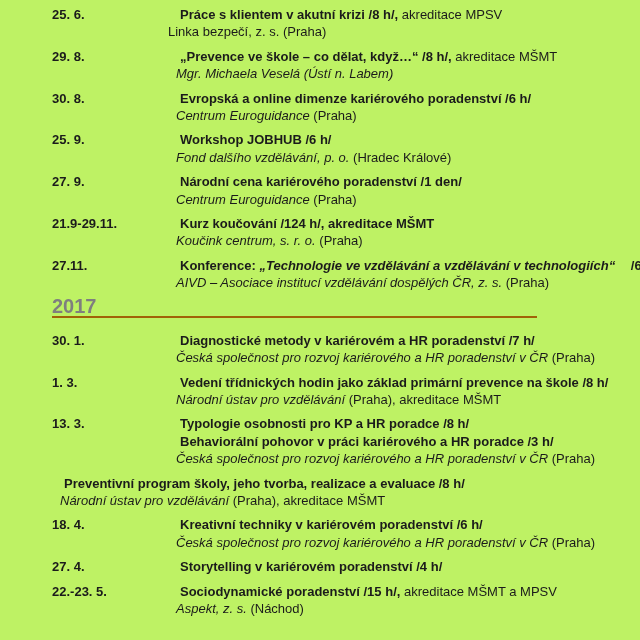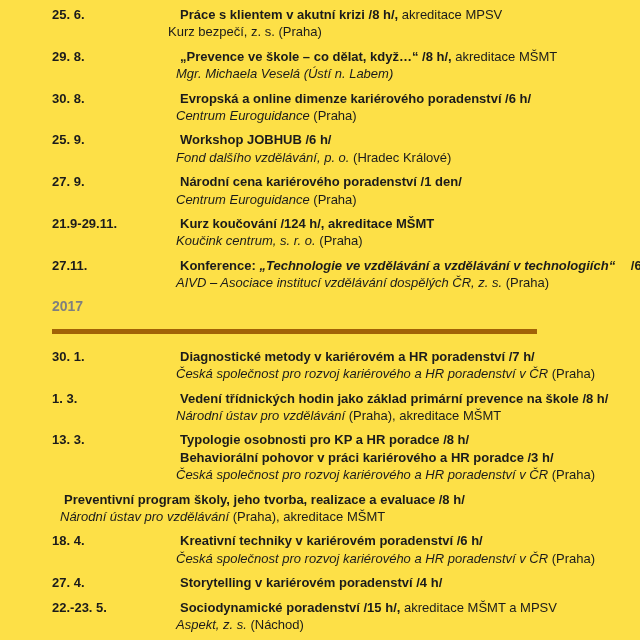--- a/index.html
+++ b/index.html
@@ -5,35 +5,35 @@
   html, body {
     margin: 0;
     padding: 0;
     background: #ffffff;
   }
   .page {
     position: relative;
     width: 640px;
     height: 640px;
     box-sizing: border-box;
-    background: #fde047;
+    background: #bef264;
     padding: 6px 6px 0 52px;
     overflow: hidden;
     font-family: "Liberation Sans", sans-serif;
     font-size: 13px;
     color: #1b1b1b;
   }
   .section { display: block; }
   .section-heading {
-    font-size: 14px;
+    font-size: 20px;
     font-weight: 700;
     color: #7f7f7f;
     margin: 4px 0 14px 0;
-    padding-bottom: 16px;
-    border-bottom: 5px solid #a16207;
+    padding-bottom: 3px;
+    border-bottom: 2px solid #a16207;
     width: 485px;
     line-height: 14px;
   }
   .entry {
     display: flex;
     align-items: flex-start;
     margin-bottom: 7px;
   }
   .entry-date {
     flex: 0 0 116px;
@@ -54,21 +54,21 @@
 </head>
 <body>
 
 <main class="page">
   <div>
       <section class="section">
         <div class="entry">
           <div class="entry-date">25. 6.</div>
           <div class="entry-details">
             <div class="line"><span class="seg-b">Práce s klientem v akutní krizi /8 h/,</span><span class="seg-r"> akreditace MPSV</span></div>
-            <div class="line"><span class="seg-r">Kurz bezpečí, z. s. (Praha)</span></div>
+            <div class="line"><span class="seg-r">Linka bezpečí, z. s. (Praha)</span></div>
           </div>
         </div>
         <div class="entry">
           <div class="entry-date">29. 8.</div>
           <div class="entry-details">
             <div class="line"><span class="seg-b">„Prevence ve škole – co dělat, když…“ /8 h/,</span><span class="seg-r"> akreditace MŠMT</span></div>
             <div class="line"><span class="seg-i">Mgr. Michaela Veselá (Ústí n. Labem)</span></div>
           </div>
         </div>
         <div class="entry">

